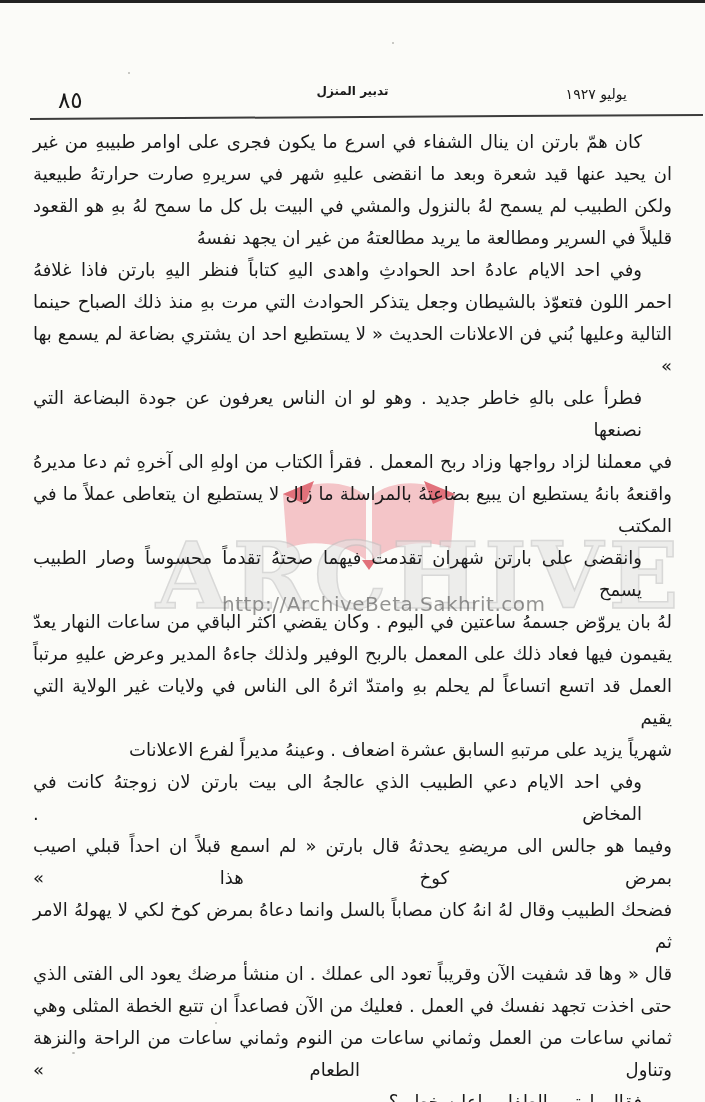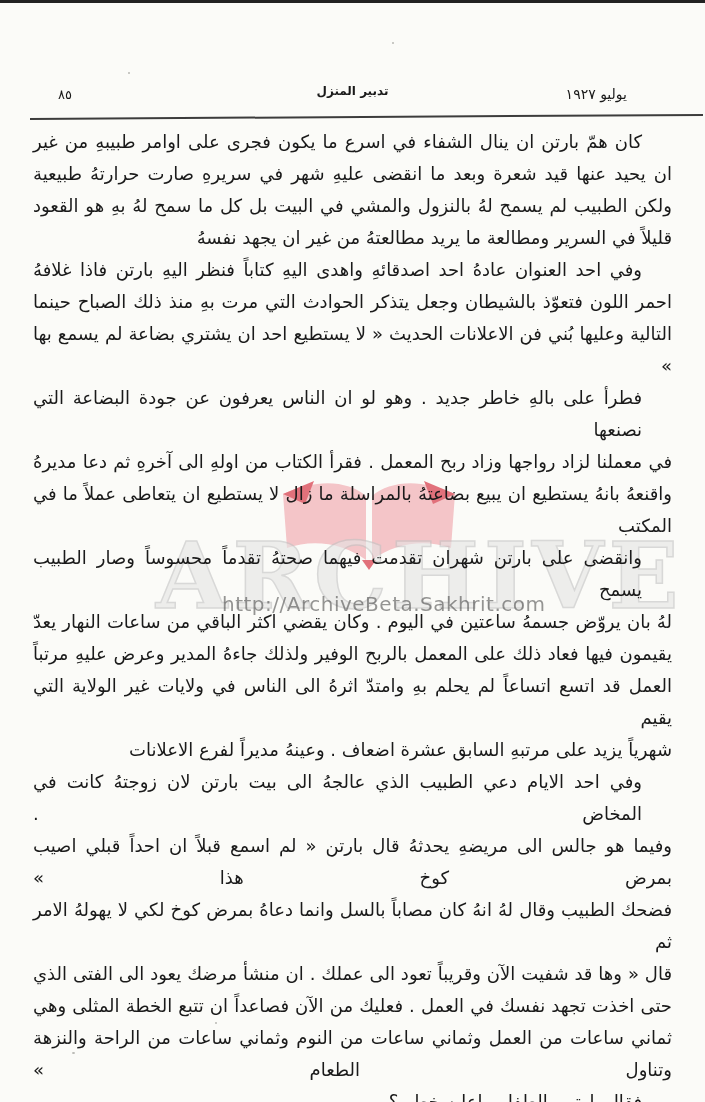--- a/index.html
+++ b/index.html
@@ -13,21 +13,21 @@
     color: #1a1a1a;
   }
   .top-edge {
     position: absolute; top: 0; left: 0;
     width: 100%; height: 3px;
     background: #222;
   }
   .header { position: absolute; top: 84px; left: 0; width: 100%; height: 32px; z-index: 2; }
   .header .pageno {
     position: absolute; left: 58px; top: 3px;
-    font-size: 13px; direction: rtl;
+    font-size: 23px; direction: rtl;
   }
   .header .title {
     position: absolute; left: 50%; transform: translateX(-50%); top: 0;
     font-size: 12px; font-weight: bold; direction: rtl; letter-spacing: 1px;
   }
   .header .date {
     position: absolute; right: 78px; top: 2px;
     font-size: 14px; direction: rtl;
   }
   .rule {
@@ -102,21 +102,21 @@
   <div class="speck speck-4"></div>
 
   <div class="text-block">
       <div>
         <div class="line indent">كان همّ بارتن ان ينال الشفاء في اسرع ما يكون فجرى على اوامر طبيبهِ من غير</div>
         <div class="line">ان يحيد عنها قيد شعرة وبعد ما انقضى عليهِ شهر في سريرهِ صارت حرارتهُ طبيعية</div>
         <div class="line">ولكن الطبيب لم يسمح لهُ بالنزول والمشي في البيت بل كل ما سمح لهُ بهِ هو القعود</div>
         <div class="line last-right">قليلاً في السرير ومطالعة ما يريد مطالعتهُ من غير ان يجهد نفسهُ</div>
       </div>
       <div>
-        <div class="line indent">وفي احد العنوان عادهُ احد اصدقائهِ واهدى اليهِ كتاباً فنظر اليهِ بارتن فاذا غلافهُ</div>
+        <div class="line indent">وفي احد الايام عادهُ احد الحوادثِ واهدى اليهِ كتاباً فنظر اليهِ بارتن فاذا غلافهُ</div>
         <div class="line">احمر اللون فتعوّذ بالشيطان وجعل يتذكر الحوادث التي مرت بهِ منذ ذلك الصباح حينما</div>
         <div class="line last-justify">التالية وعليها بُني فن الاعلانات الحديث « لا يستطيع احد ان يشتري بضاعة لم يسمع بها »</div>
       </div>
       <div>
         <div class="line indent">فطرأ على بالهِ خاطر جديد . وهو لو ان الناس يعرفون عن جودة البضاعة التي نصنعها</div>
         <div class="line">في معملنا لزاد رواجها وزاد ربح المعمل . فقرأ الكتاب من اولهِ الى آخرهِ ثم دعا مديرهُ</div>
         <div class="line last-justify">واقنعهُ بانهُ يستطيع ان يبيع بضاعتهُ بالمراسلة ما زال لا يستطيع ان يتعاطى عملاً ما في المكتب</div>
       </div>
       <div>
         <div class="line indent">وانقضى على بارتن شهران تقدمت فيهما صحتهُ تقدماً محسوساً وصار الطبيب يسمح</div>

